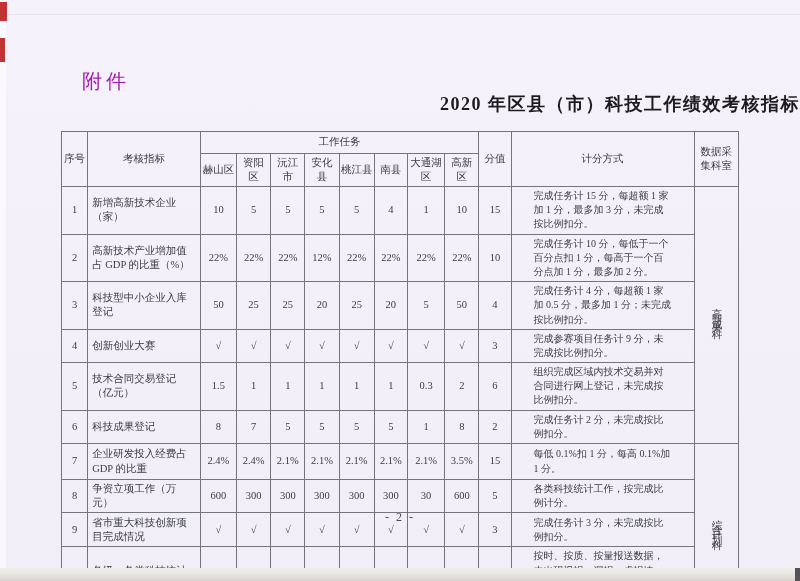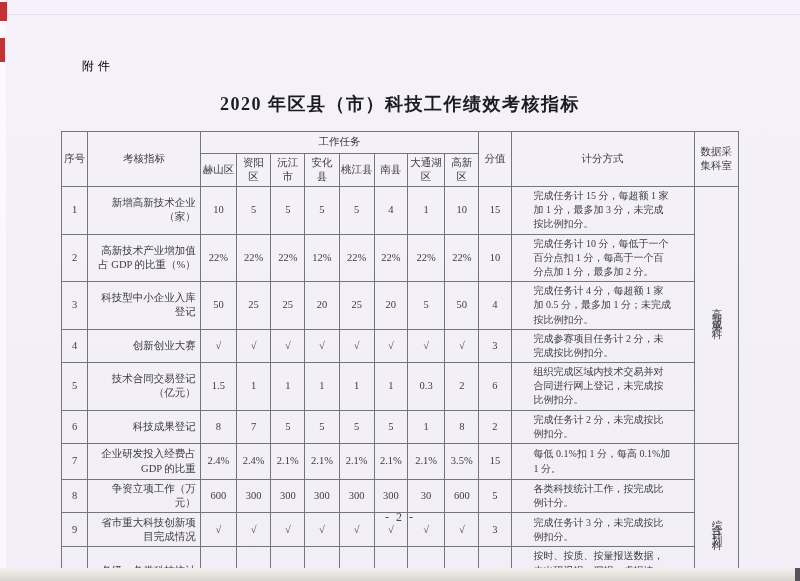--- a/index.html
+++ b/index.html
@@ -24,31 +24,31 @@
   .left-sliver{position:absolute;left:0;top:0;width:6px;height:100%;background:rgba(255,255,255,.55);}
   
   .stamp{position:absolute;left:0;background:var(--stamp-red);}
   .stamp.one{top:2px;width:7px;height:19px;}
   .stamp.two{top:38px;width:5px;height:24px;}
   
   .scan-strip{position:absolute;left:0;bottom:0;width:100%;height:13px;
     background:linear-gradient(180deg,#f1efec 0%,var(--scan-strip) 45%,var(--scan-strip-dark) 100%);}
   .scan-strip .corner{position:absolute;right:0;top:0;width:5px;height:100%;background:#55525a;}
 
-  .attachment{position:absolute;left:82px;top:58px;font-size:12px;letter-spacing:4px;color:#000000;}
-  .doc-title{position:absolute;left:0;top:92px;width:100%;text-align:center;
+  .attachment{position:absolute;left:82px;top:68px;font-size:20px;letter-spacing:4px;color:#a21caf;}
+  .doc-title{position:absolute;left:0;top:92px;width:100%;text-align:right;
     font-size:18px;font-weight:bold;letter-spacing:1.5px;color:#1c1c20;}
 
   .table-wrap{position:absolute;left:61px;top:131px;}
   table{border-collapse:collapse;table-layout:fixed;width:678px;}
   th,td{border:1px solid var(--border);font-weight:normal;text-align:center;
     vertical-align:middle;font-size:10.5px;line-height:1.35;padding:1px 2px;color:var(--ink);}
   thead tr.top-row th{height:19px;margin-left:16px;}
   thead tr.region-row th{height:30px;padding:1px 1px;}
-  td.cell-indicator{text-align:right;padding:2px 4px;}
+  td.cell-indicator{text-align:left;padding:2px 4px;}
   td.cell-method{text-align:left;padding:2px 22px;font-size:10px;line-height:1.42;}
   td.cell-serial,td.cell-value,td.cell-score{font-size:10.5px;}
   td.cell-dept{padding:0;}
   td.cell-dept span{writing-mode:vertical-rl;text-orientation:upright;
     letter-spacing:5px;font-size:10.5px;display:inline-block;}
 
   .page-number{position:absolute;left:0;top:510px;width:100%;text-align:center;
     font-size:12px;letter-spacing:2px;color:#4a4a50;}
 </style>
 </head>
@@ -148,21 +148,21 @@
           <td class="cell-indicator">创新创业大赛</td>
           <td class="cell-value">√</td>
           <td class="cell-value">√</td>
           <td class="cell-value">√</td>
           <td class="cell-value">√</td>
           <td class="cell-value">√</td>
           <td class="cell-value">√</td>
           <td class="cell-value">√</td>
           <td class="cell-value">√</td>
           <td class="cell-score">3</td>
-          <td class="cell-method">完成参赛项目任务计 2 分，未完成按比例扣分。</td>
+          <td class="cell-method">完成参赛项目任务计 9 分，未完成按比例扣分。</td>
         </tr>
         <tr style="height: 34px;">
           <td class="cell-serial">5</td>
           <td class="cell-indicator">技术合同交易登记（亿元）</td>
           <td class="cell-value">1.5</td>
           <td class="cell-value">1</td>
           <td class="cell-value">1</td>
           <td class="cell-value">1</td>
           <td class="cell-value">1</td>
           <td class="cell-value">1</td>

